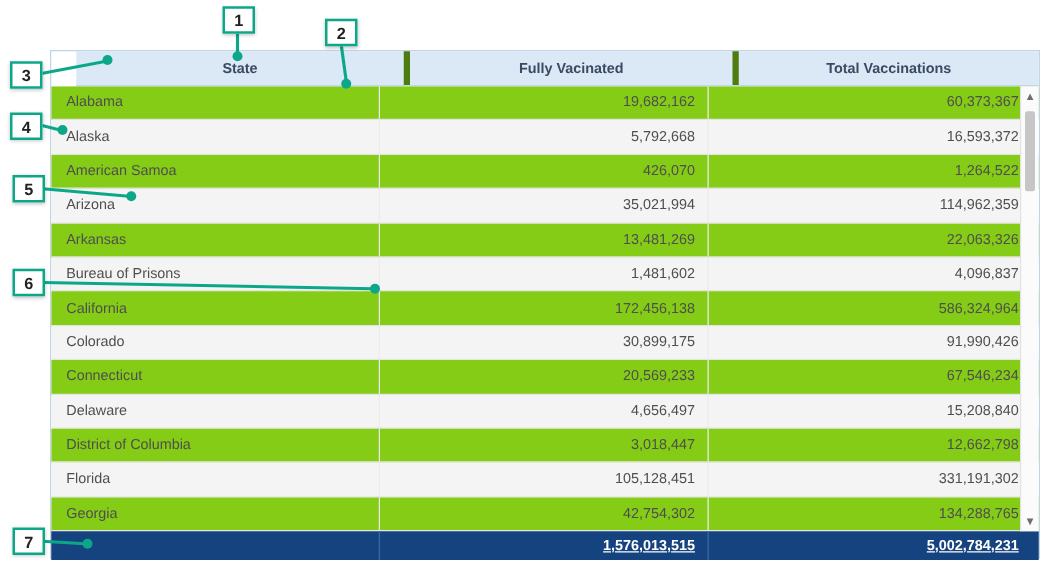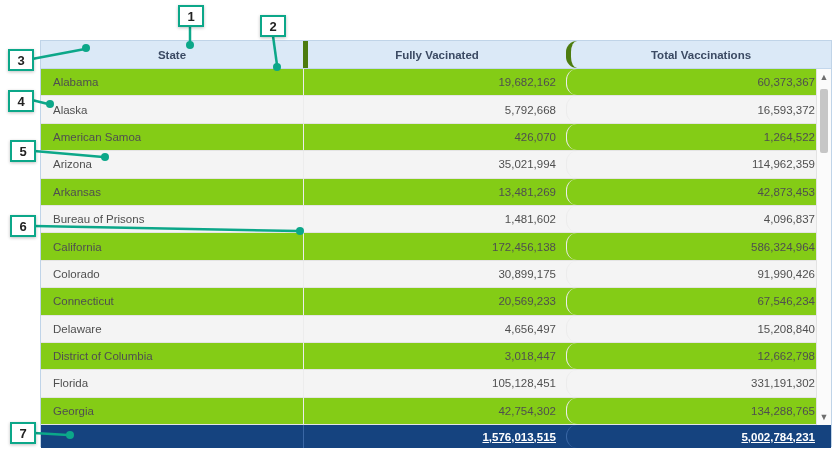--- a/index.html
+++ b/index.html
@@ -9,30 +9,30 @@
     -webkit-font-smoothing:antialiased;
   }
 
   
   .table {
     position:absolute; left:40px; top:40px; width:792px; height:407px;
     border:1px solid var(--table-border,#c0d4e8); box-sizing:border-box;
     background:#fff; z-index:1;
   }
   .thead { display:flex; height:28px; background:var(--header-bg,#dbe9f7);
-           border-bottom:1px solid #c3d7ec; box-sizing:border-box; }
+           border-bottom:1px solid #c3d7ec; box-sizing:border-box;margin-left:20px; }
   .th {
     display:flex; align-items:center; justify-content:center;
     font-size:11.5px; font-weight:bold; color:var(--header-text,#3b4a63);
     box-sizing:border-box; cursor:pointer; user-select:none;
   }
   .th + .th { border-left:5px solid #4d7c0f; }
   .c1 { width:262px; flex:0 0 262px; }
   .c2 { width:263px; flex:0 0 263px; }
-  .c3 { flex:1 1 auto;border-radius:11px; }
+  .c3 { flex:1 1 auto; }
 
   .tbody { height:356px; overflow:hidden; }
   .trow { display:flex; height:27.4px; background:#84cc16;
           border-bottom:1px solid #e4e4e4; box-sizing:border-box; cursor:pointer; }
   .trow.alt { background:var(--alt-row-bg,#f4f4f4);text-align:right; }
   .td {
     display:flex; align-items:center; font-size:11.5px; color:var(--row-text,#4f4f4f);
     box-sizing:border-box; white-space:nowrap; overflow:hidden;padding-left:15px;
   }
   .td + .td { border-left:1px solid #ececec; }
@@ -104,21 +104,21 @@
         <div class="td c3 num">1,264,522</div>
       </div>
       <div class="trow alt">
         <div class="td c1">Arizona</div>
         <div class="td c2 num">35,021,994</div>
         <div class="td c3 num">114,962,359</div>
       </div>
       <div class="trow">
         <div class="td c1">Arkansas</div>
         <div class="td c2 num">13,481,269</div>
-        <div class="td c3 num">42,873,453</div>
+        <div class="td c3 num">22,063,326</div>
       </div>
       <div class="trow alt">
         <div class="td c1">Bureau of Prisons</div>
         <div class="td c2 num">1,481,602</div>
         <div class="td c3 num">4,096,837</div>
       </div>
       <div class="trow">
         <div class="td c1">California</div>
         <div class="td c2 num">172,456,138</div>
         <div class="td c3 num">586,324,964</div>

